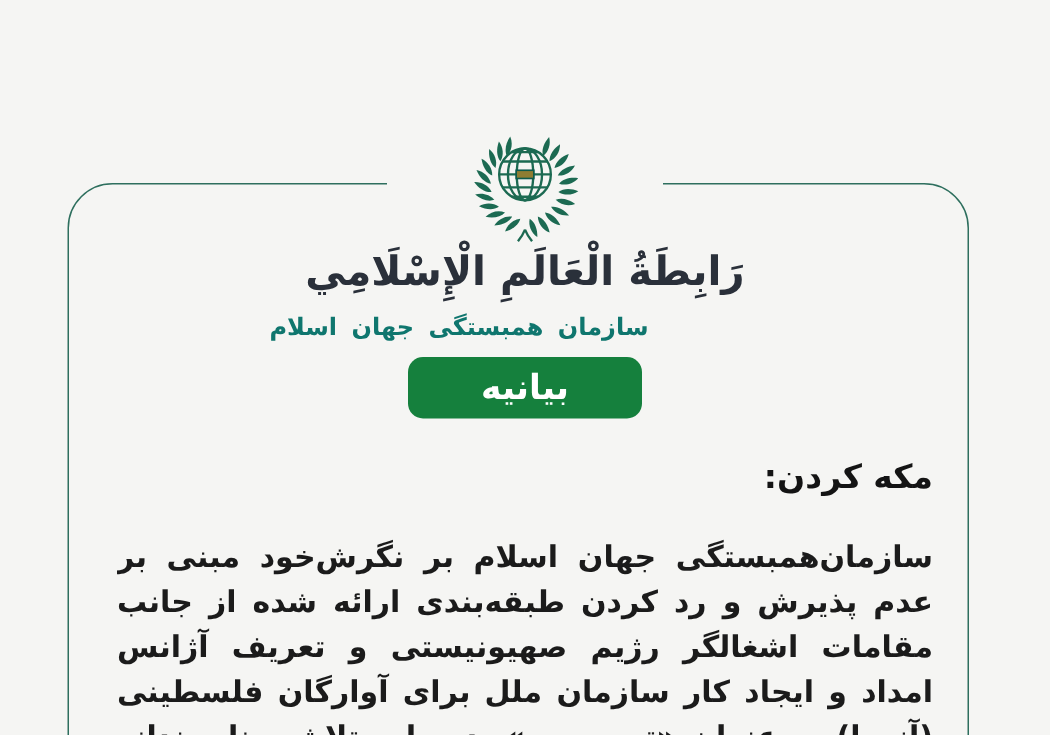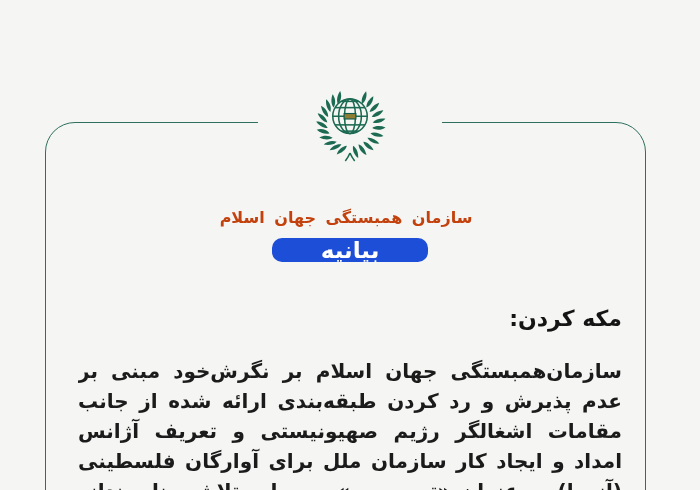--- a/index.html
+++ b/index.html
@@ -29,27 +29,26 @@
 
   .calligraphy{
     position:absolute;top:166px;left:0;width:700px;
     text-align:center;direction:rtl;
     font-size:27px;font-weight:bold;color:#2a303a;
     letter-spacing:0px;
   }
   .subtitle{
     position:absolute;top:208px;left:0;width:612px;
     text-align:center;direction:rtl;
-    font-size:16px;font-weight:bold;color:#c2410c;
+    font-size:16px;font-weight:bold;color:#0f766e;
     word-spacing:4px;
-    margin-left:40px;
   }
   .banner{
-    position:absolute;top:238px;left:272px;width:156px;height:24px;
-    background:#1d4ed8;border-radius:10px;
+    position:absolute;top:238px;left:272px;width:156px;height:41px;
+    background:#15803d;border-radius:10px;
     display:flex;align-items:center;justify-content:center;
     color:#ffffff;font-size:23px;font-weight:bold;direction:rtl;
   }
 
   .salutation{
     position:absolute;top:306px;right:78px;left:78px;
     direction:rtl;text-align:right;
     font-size:22px;font-weight:bold;color:#141414;
   }
   .body-text{
@@ -110,20 +109,21 @@
           <use href="#leaf" transform="translate(44.6 24.4) rotate(356)"></use>
         </g>
 
       <g stroke="#1c6a52" stroke-width="2" fill="none">
         <path d="M54 97 Q58 92 60 87"></path>
         <path d="M66 97 Q62 92 60 87"></path>
       </g>
     </svg>
   </div>
 
+  <div class="calligraphy">رَابِطَةُ الْعَالَمِ الْإِسْلَامِي</div>
 
   <div class="subtitle">سازمان همبستگی جهان اسلام</div>
 
   <div class="banner">
     <span>بیانیه</span>
   </div>
 
   <div class="salutation">مکه کردن:</div>
 
   <div class="body-text">سازمان‌همبستگی جهان اسلام بر نگرش‌خود مبنی بر عدم پذیرش و رد کردن طبقه‌بندی ارائه شده از جانب مقامات اشغالگر رژیم صهیونیستی و تعریف آژانس امداد و ایجاد کار سازمان ملل برای آوارگان فلسطینی (آنروا) به عنوان «تروریسم»، در طی تلاشی ناپسندانه جهت</div>

